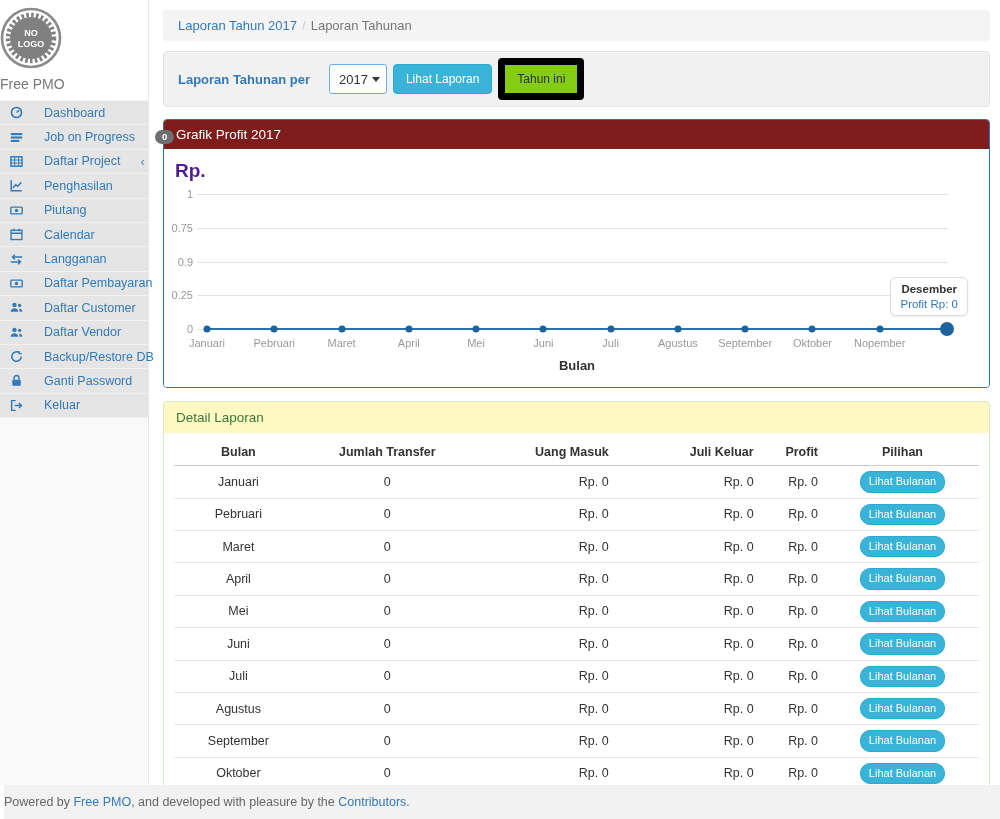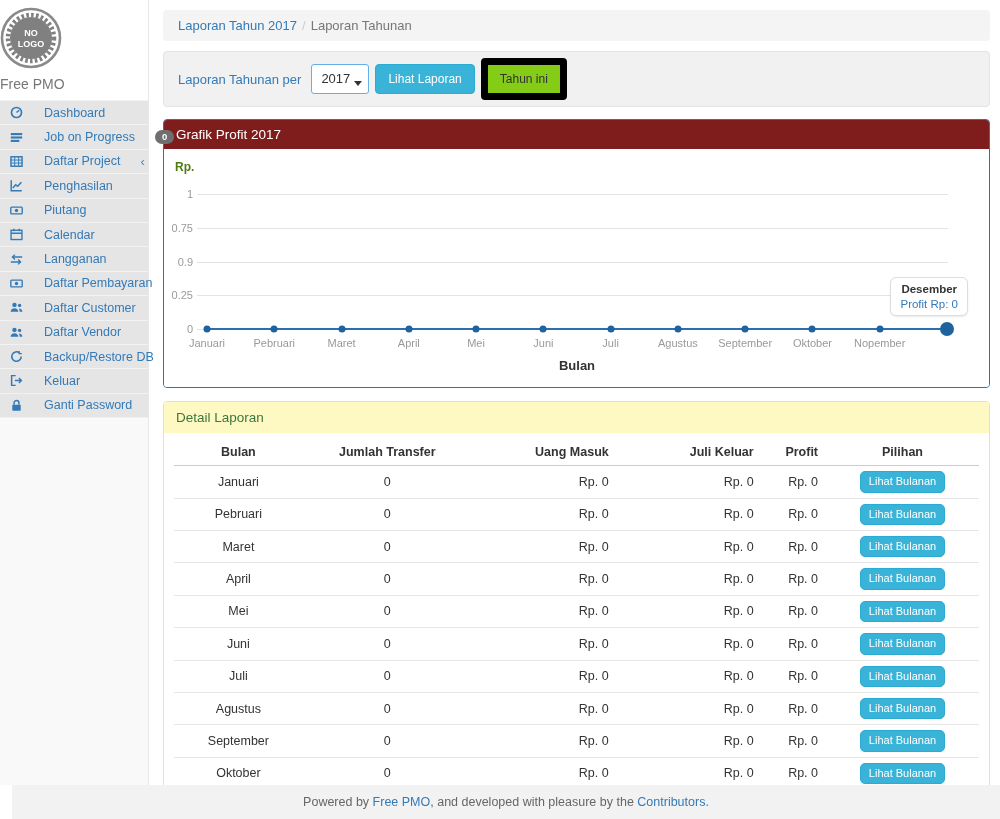--- a/index.html
+++ b/index.html
@@ -42,44 +42,44 @@
     background:#f4f4f4; border-radius:4px; padding:8px 15px;
     color:#777; font-size:13px; margin-bottom:10px;
   }
   .breadcrumb a { color:#337ab7; text-decoration:none; }
   .breadcrumb .sep { color:#ccc; padding:0 5px; }
 
   .well {
     background:#f1f1f1; border:1px solid #e3e3e3; border-radius:4px;
     padding:6px 14px; display:flex; align-items:center; gap:6px; margin-bottom:12px;
   }
-  .well .flabel { color:#337ab7; font-weight:normal; margin-right:4px; }
+  .well .flabel { color:#337ab7; font-weight:bold; margin-right:4px; }
   .fake-select {
     width:58px; height:30px; background:#fff; border:1px solid #66afe9;
-    border-radius:3px; display:inline-flex; align-items:flex-end;
-    justify-content:space-between; padding:0 6px 7px 9px; cursor:pointer;
+    border-radius:3px; display:inline-flex; align-items:center;
+    justify-content:space-between; padding:0 6px 0 9px; cursor:pointer;margin-left:9px;
   }
   .fake-select .caret {
     width:0; height:0; border-left:4px solid transparent;
     border-right:4px solid transparent; border-top:5px solid #333;
   }
   .btn { border-radius:4px; font-size:12px; padding:6px 12px; cursor:pointer; line-height:1.35;
          font-family:"Liberation Sans", sans-serif; }
   .btn-info  { background:#39b3d7; border:1px solid #2aabd2; color:#fff; }
   .btn-default { background:#84cc16; border:7px solid #000000; color:#333; }
 
   
   .panel { border-radius:4px; margin-bottom:13px; }
   .panel-primary { border:1px solid #3071a9; }
   .panel-primary > .panel-heading {
     background:#7f1d1d; color:#fff; padding:7px 12px; font-size:13.5px;
     border-radius:3px 3px 0 0;
   }
   .chart-plot { position:relative; height:238px; background:#fff; border-radius:0 0 3px 3px; }
-  .rp-label { position:absolute; left:11px; top:11px; font-weight:bold; font-size:12px; color:#4d7c0f; }
+  .rp-label { position:absolute; left:11px; top:11px; font-weight:bold; font-size:19px; color:#4c1d95; }
   .gridline { position:absolute; left:33px; right:41px; height:1px; background:#e3e3e3; }
   .ytick { position:absolute; left:0; width:29px; text-align:right; color:#9a9a9a;
            font-size:11px; transform:translateY(-50%); }
   .chart-line { position:absolute; height:2px; background:#2a6fae; }
   .dot { position:absolute; width:7px; height:7px; border-radius:50%; background:#1f639e;
          transform:translate(-50%,-50%); cursor:pointer; }
   .dot.active { width:14px; height:14px; }
   .xtick { position:absolute; transform:translateX(-50%); top:188px; color:#999; font-size:11px;
            white-space:nowrap; }
   .xaxis-label { position:absolute; transform:translateX(-50%); top:209px; font-weight:bold;
@@ -99,28 +99,28 @@
     border-radius:3px 3px 0 0;
   }
   .panel-body { background:#fff; padding:6px 10px 16px; border-radius:0 0 3px 3px; }
   table.report { width:100%; border-collapse:collapse; font-size:12.5px; }
   table.report th { font-weight:bold; color:#333; padding:6px 8px; border-bottom:1px solid #ccc; }
   table.report td { padding:5px 8px; border-bottom:1px solid #e6e6e6; color:#333; }
   .c-center { text-align:center; }
   .c-right  { text-align:right; }
   .btn-xs-info {
     background:#39b3d7; border:1px solid #2aabd2; color:#fff; font-size:11px;
-    padding:2px 8px; border-radius:5px; cursor:pointer; line-height:1.4;
+    padding:2px 8px; border-radius:10px; cursor:pointer; line-height:1.4;
     font-family:"Liberation Sans", sans-serif;
   }
 
   
   .footer {
-    position:absolute; left:12px; right:0; bottom:0; height:34px;
-    background:#f2f2f2; text-align:center; padding-top:10px;
+    position:absolute; left:4px; right:0; bottom:0; height:34px;
+    background:#f2f2f2; padding-top:10px;
     color:#666; font-size:12.5px;
   }
   .footer a { color:#337ab7; text-decoration:none; }
 </style>
 </head>
 <body>
 
 <div class="page">
 
   <aside class="sidebar">
@@ -237,35 +237,35 @@
         <span class="micon">
           <svg width="13" height="13" viewBox="0 0 16 16" fill="none" stroke="#337ab7" stroke-width="1.9">
               <path d="M13.8 8A5.8 5.8 0 1 1 11.6 3.5"></path>
               <path d="M11.3 1.2v3.2h3.2" stroke-width="1.5"></path>
             </svg>
         </span>
         <span>Backup/Restore DB</span>
       </a>
       <a href="#">
         <span class="micon">
+          <svg width="13" height="13" viewBox="0 0 16 16">
+              <rect x="2.8" y="7" width="10.4" height="7.4" rx="1" fill="#337ab7"></rect>
+              <path d="M5 7V4.8a3 3 0 0 1 6 0V7" fill="none" stroke="#337ab7" stroke-width="1.8"></path>
+            </svg>
+        </span>
+        <span>Ganti Password</span>
+      </a>
+      <a href="#">
+        <span class="micon">
           <svg width="13" height="13" viewBox="0 0 16 16" fill="none" stroke="#337ab7" stroke-width="1.8">
               <path d="M7 14H2V2h5"></path>
               <path d="M6 8h8M11 5l3 3-3 3"></path>
             </svg>
         </span>
         <span>Keluar</span>
-      </a>
-      <a href="#">
-        <span class="micon">
-          <svg width="13" height="13" viewBox="0 0 16 16">
-              <rect x="2.8" y="7" width="10.4" height="7.4" rx="1" fill="#337ab7"></rect>
-              <path d="M5 7V4.8a3 3 0 0 1 6 0V7" fill="none" stroke="#337ab7" stroke-width="1.8"></path>
-            </svg>
-        </span>
-        <span>Ganti Password</span>
       </a>
     </nav>
     <div class="sidebar-filler"></div>
   </aside>
 
   <main class="main">
 
     <div class="breadcrumb">
       <a href="#">Laporan Tahun 2017</a><span class="sep">/</span><span>Laporan Tahunan</span>
     </div>

